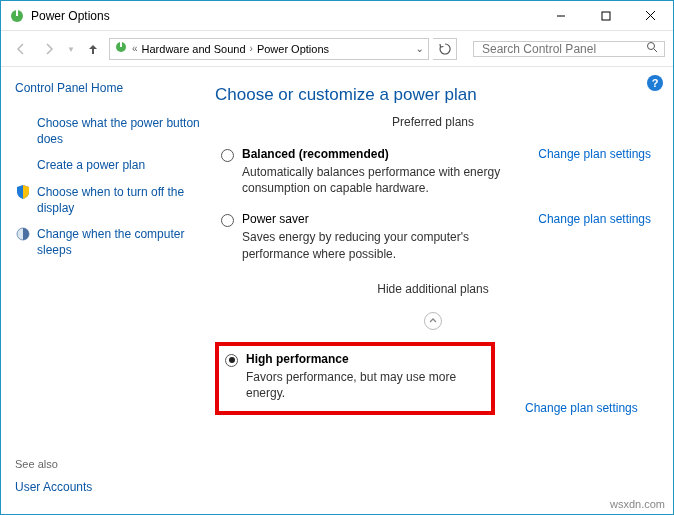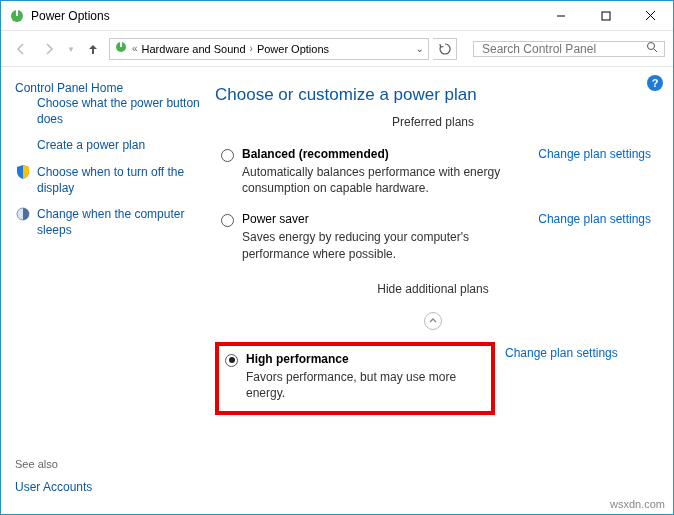--- a/index.html
+++ b/index.html
@@ -107,21 +107,21 @@
   }
   
   .sidebar {
     width: 210px;
     padding: 14px 10px 10px 14px;
     display:flex;flex-direction:column;
   }
   .sidebar .cp-home {
     color: #0b57a4;
     font-size: 12px;
-    margin-bottom: 0;
+    margin-bottom: 20px;
   }
   .side-link {
     display: flex;
     align-items: flex-start;
     gap: 6px;
     margin-bottom: 10px;
     color: #0b57a4;
     font-size: 12px;
     line-height: 1.35;
   }
@@ -185,21 +185,21 @@
     display:flex;align-items:center;justify-content:center;
     color:#888;font-size:11px;
   }
   .highlight-box {
     border: 4px solid #e60000;
     padding: 6px 8px 10px 6px;
     display: flex;
     align-items: flex-start;
     margin-top: 4px;
   }
-  .highlight-wrap { display:flex; align-items:flex-start; }
+  .highlight-wrap { display:flex; align-items:flex-end;gap:20px; }
   .watermark {
     position:absolute; bottom:4px; right:8px;
     font-size:11px; color:#888;text-align:right;
   }
 </style>
 </head>
 <body>
 
 <div class="window">
 

